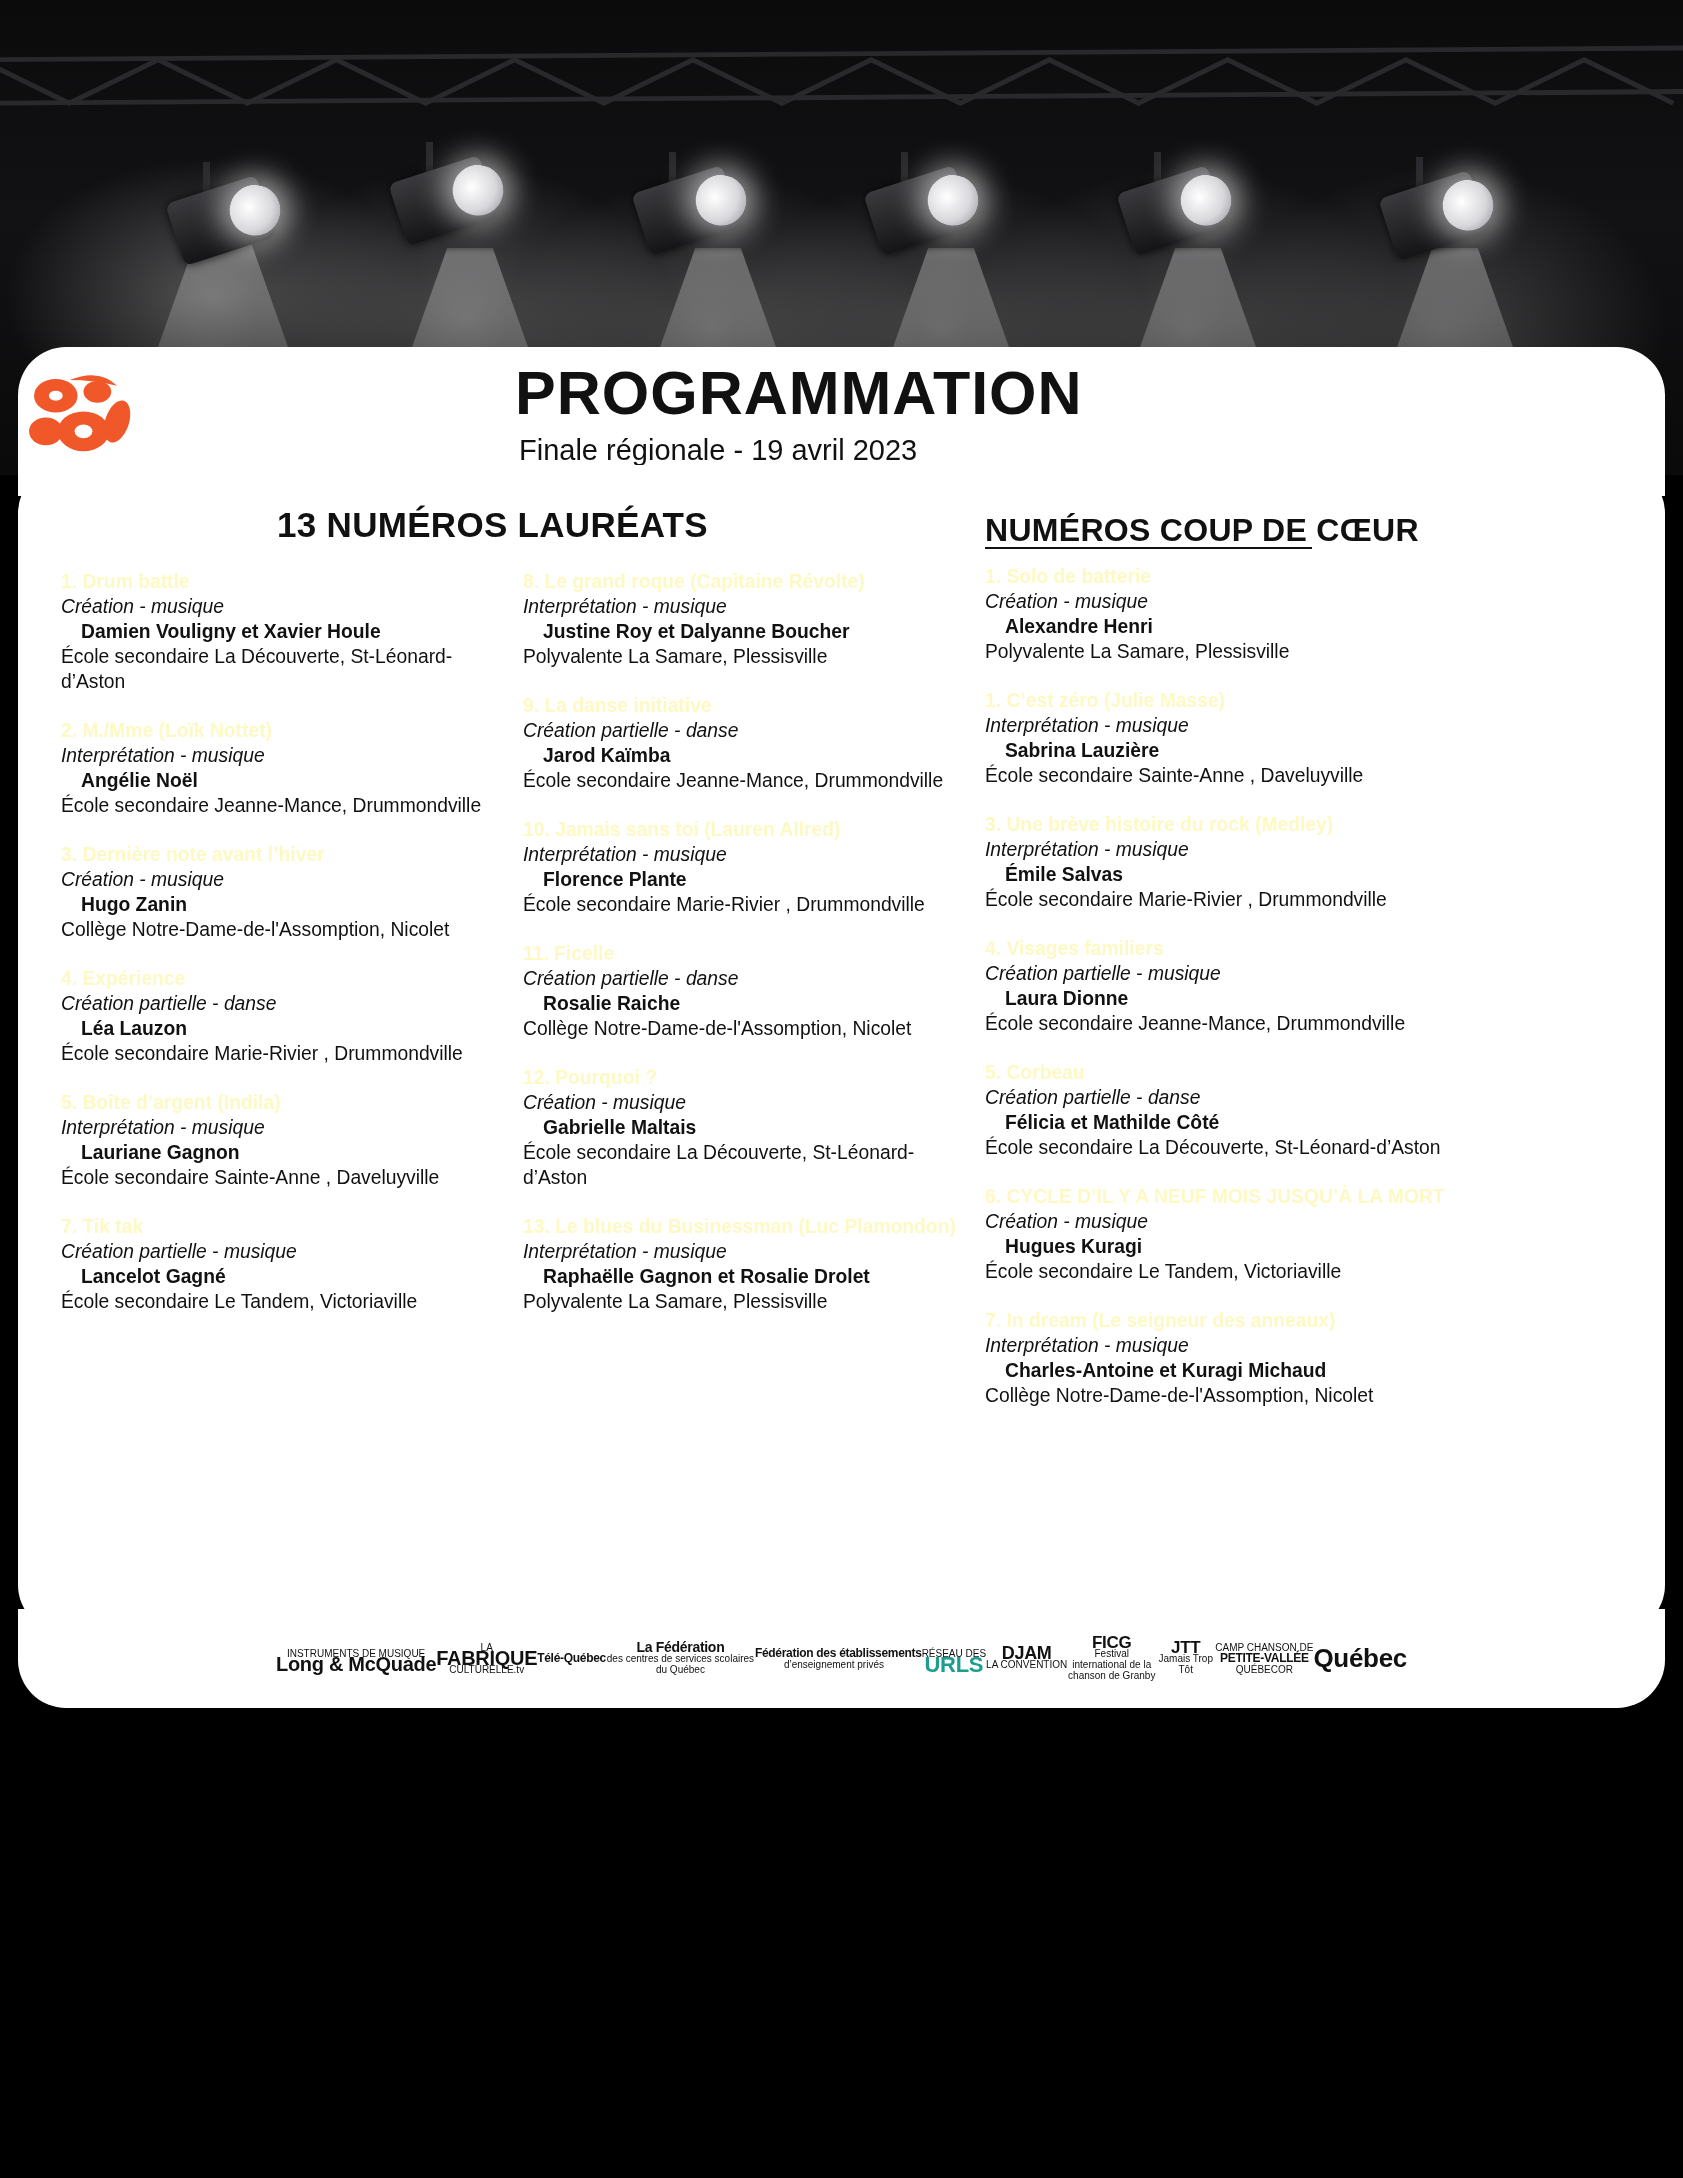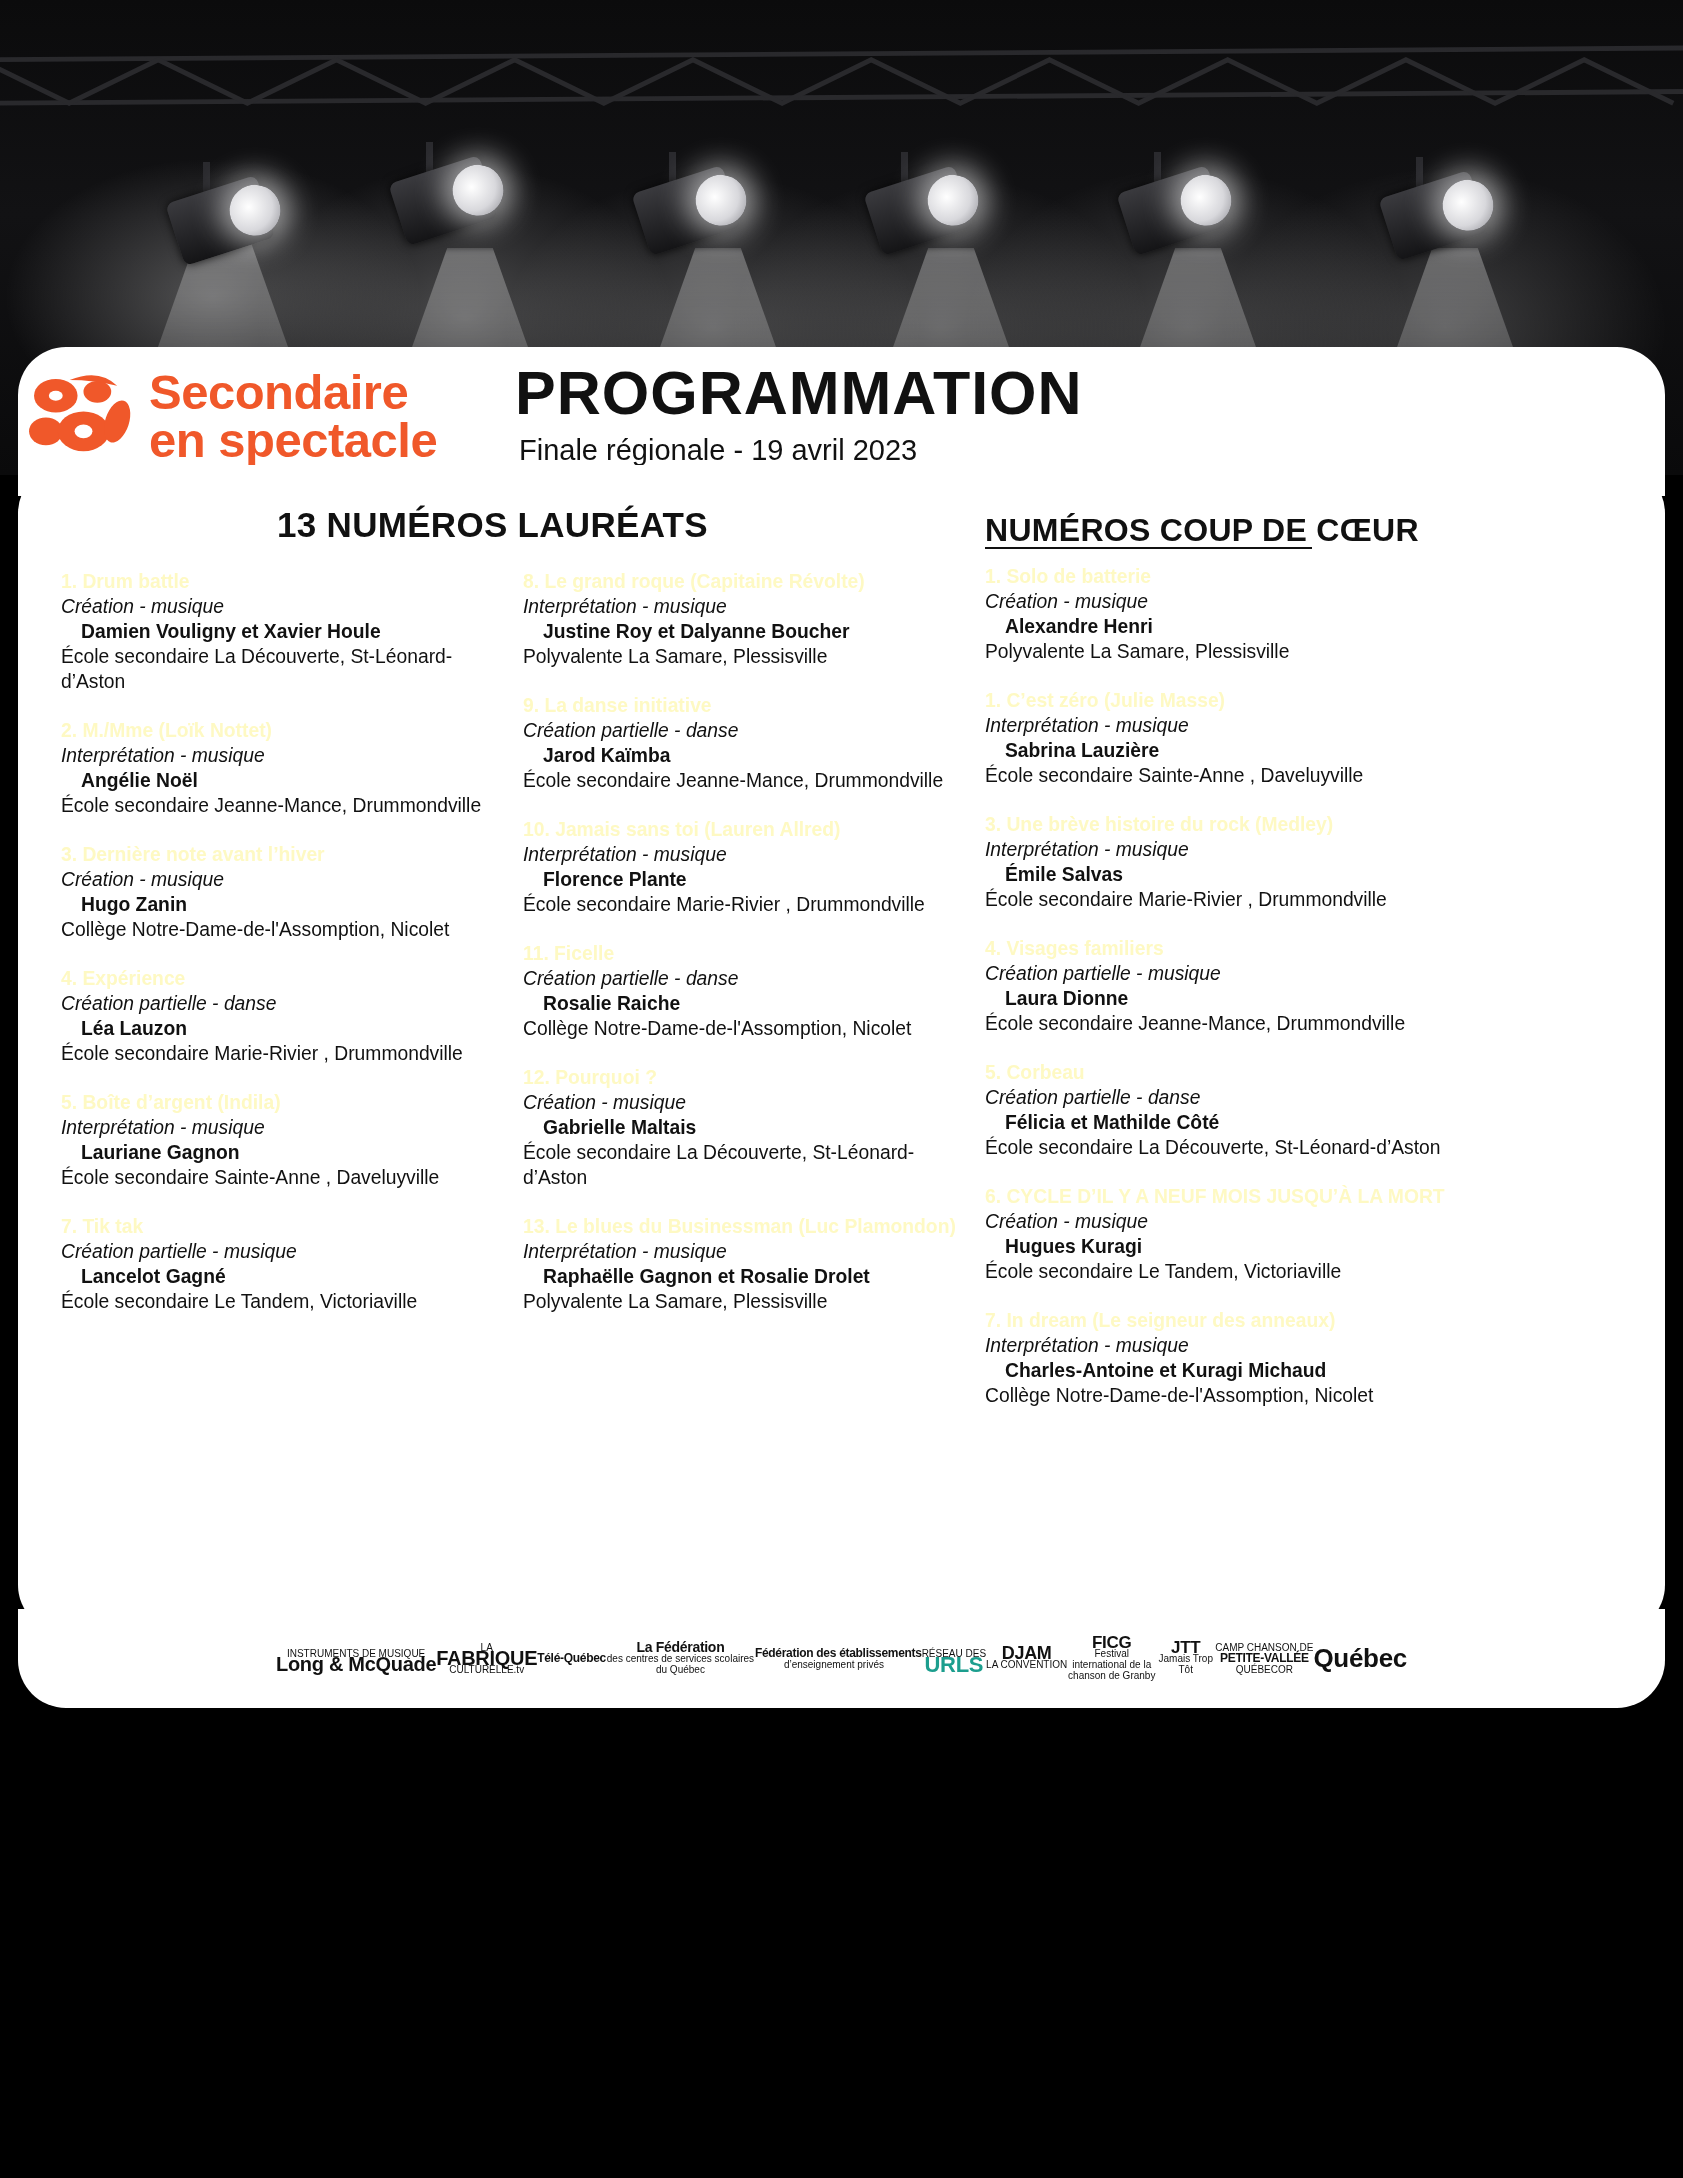--- a/index.html
+++ b/index.html
@@ -177,24 +177,20 @@
       <ellipse cx="24" cy="62" rx="17" ry="14"></ellipse>
       <ellipse cx="62" cy="62" rx="26" ry="20"></ellipse>
       <ellipse cx="96" cy="52" rx="12" ry="22" transform="rotate(18 96 52)"></ellipse>
       <path d="M48 10 q30 -12 48 6 q-24 -6 -48 -6 z"></path>
     </g>
     <g fill="#ffffff">
       <ellipse cx="34" cy="26" rx="7" ry="5"></ellipse>
       <ellipse cx="62" cy="62" rx="9" ry="7"></ellipse>
     </g>
   </svg>
-  <div class="logo-text">
-    <div>Secondaire</div>
-    <div>en spectacle</div>
-  </div>
 </div>
 
 <div class="prog-title">PROGRAMMATION</div>
 <div class="prog-sub">Finale régionale - 19 avril 2023</div>
 
 <div class="sheet"></div>
 
 <div class="h-laureats">13 NUMÉROS LAURÉATS</div>
 <div class="h-coup">NUMÉROS COUP DE CŒUR</div>
 <div class="h-coup-rule"></div>

